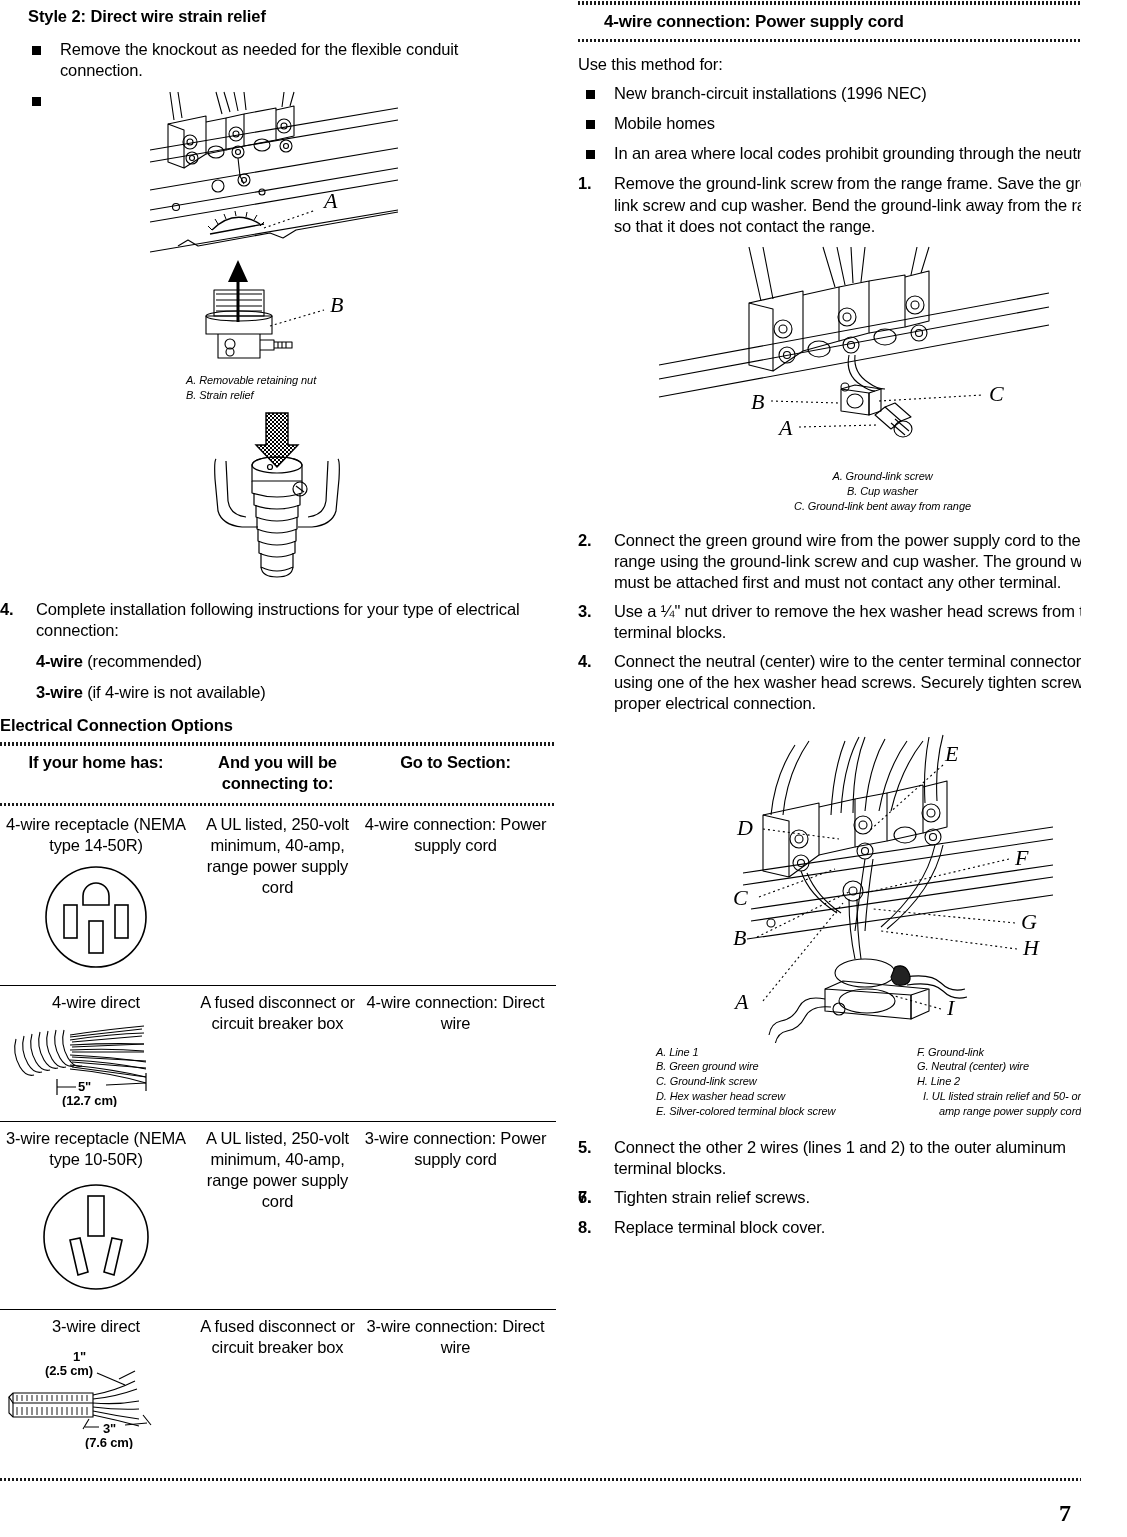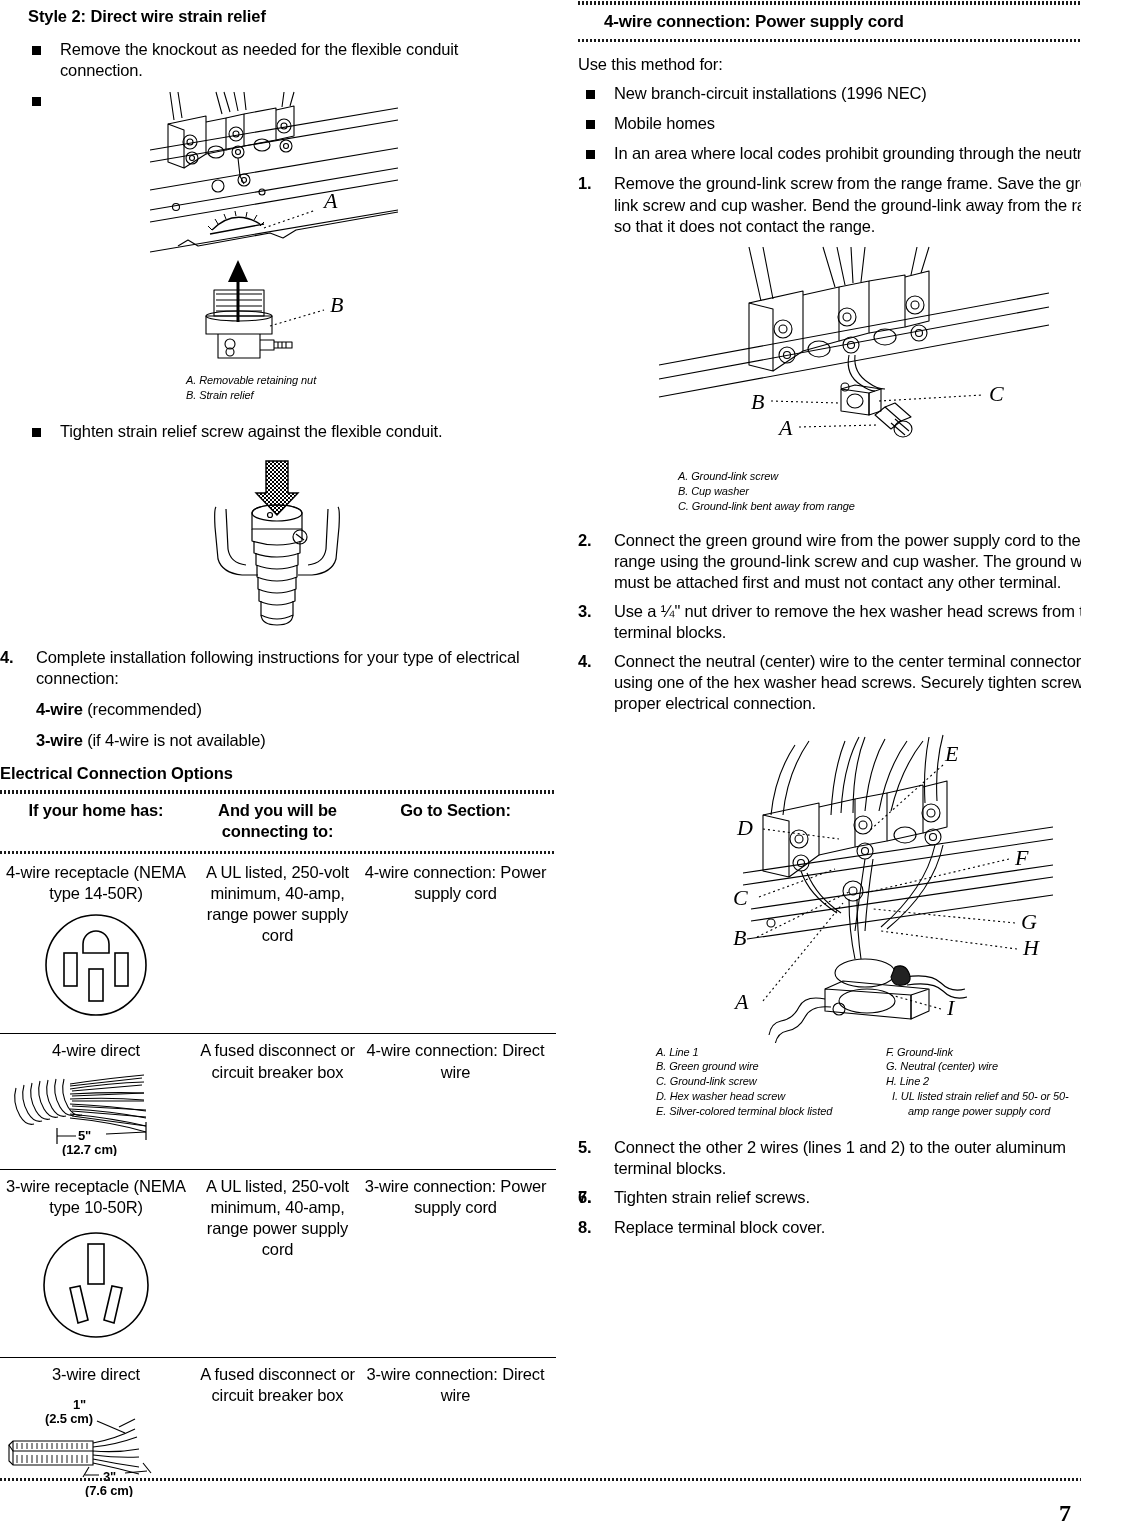--- a/index.html
+++ b/index.html
@@ -236,23 +236,20 @@
         <text x="176" y="118" font-family="Liberation Serif, serif" font-style="italic" font-size="22">A</text>
         <text x="182" y="222" font-family="Liberation Serif, serif" font-style="italic" font-size="22">B</text>
       </svg>
     </div>
 
     <ul class="caplist cap" style="margin:8px 0 0 186px;">
       <li>A. Removable retaining nut</li>
       <li>B. Strain relief</li>
     </ul>
 
-    <ul class="bullets body-txt" style="margin:18px 0 0 28px; width:510px;">
-      <li><span class="sq"></span><span>Tighten strain relief screw against the flexible conduit.</span></li>
-    </ul>
 
     <div class="figwrap" style="margin-top:-2px;">
       <svg class="fig" width="180" height="182" viewBox="0 0 180 182">
         <defs>
           <pattern id="hatch" width="4" height="4" patternUnits="userSpaceOnUse">
             <rect width="4" height="4" fill="#fff"></rect>
             <rect width="2" height="2" fill="#000"></rect>
             <rect x="2" y="2" width="2" height="2" fill="#000"></rect>
           </pattern>
         </defs>
@@ -548,21 +545,21 @@
           <path d="M226 156 L330 150" stroke-dasharray="2 3"></path>
           <path d="M118 156 L186 158" stroke-dasharray="2 3"></path>
           <path d="M146 182 L224 180" stroke-dasharray="2 3"></path>
         </g>
         <text x="336" y="156" font-family="Liberation Serif, serif" font-style="italic" font-size="22">C</text>
         <text x="98" y="164" font-family="Liberation Serif, serif" font-style="italic" font-size="22">B</text>
         <text x="126" y="190" font-family="Liberation Serif, serif" font-style="italic" font-size="22">A</text>
       </svg>
     </div>
 
-    <ul class="caplist cap" style="margin:6px 0 0 100px;">
+    <ul class="caplist cap" style="margin:6px 0 0 60px;text-align:center;">
       <li>A. Ground-link screw</li>
       <li>B. Cup washer</li>
       <li>C. Ground-link bent away from range</li>
     </ul>
 
     <ol class="nums body-txt" style="margin-top:16px; width:545px;">
       <li>
         <span class="num">2.</span>
         <span>Connect the green ground wire from the power supply cord to the range using the ground-link screw and cup washer. The ground wire must be attached first and must not contact any other terminal.</span>
       </li>
@@ -657,23 +654,23 @@
         </g>
       </svg>
     </div>
 
     <div class="capgrid cap" style="margin:2px 0 0 78px;">
       <div class="capcol" style="width:196px;">
         <div class="hang">A. Line 1</div>
         <div class="hang">B. Green ground wire</div>
         <div class="hang">C. Ground-link screw</div>
         <div class="hang">D. Hex washer head screw</div>
-        <div class="hang">E. Silver-colored terminal block listed</div>
+        <div class="hang">E. Silver-colored terminal block screw</div>
       </div>
-      <div class="capcol" style="width:190px;">
+      <div class="capcol" style="width:190px;margin-left:31px;">
         <div class="hang2">F. Ground-link</div>
         <div class="hang2">G. Neutral (center) wire</div>
         <div class="hang2">H. Line 2</div>
         <div class="hang2" style="padding-left:22px; text-indent:-16px;">I. UL listed strain relief and 50- or 50-amp range power supply cord</div>
       </div>
     </div>
 
     <ol class="nums body-txt" style="margin-top:18px; width:545px;">
       <li>
         <span class="num">5.</span>

